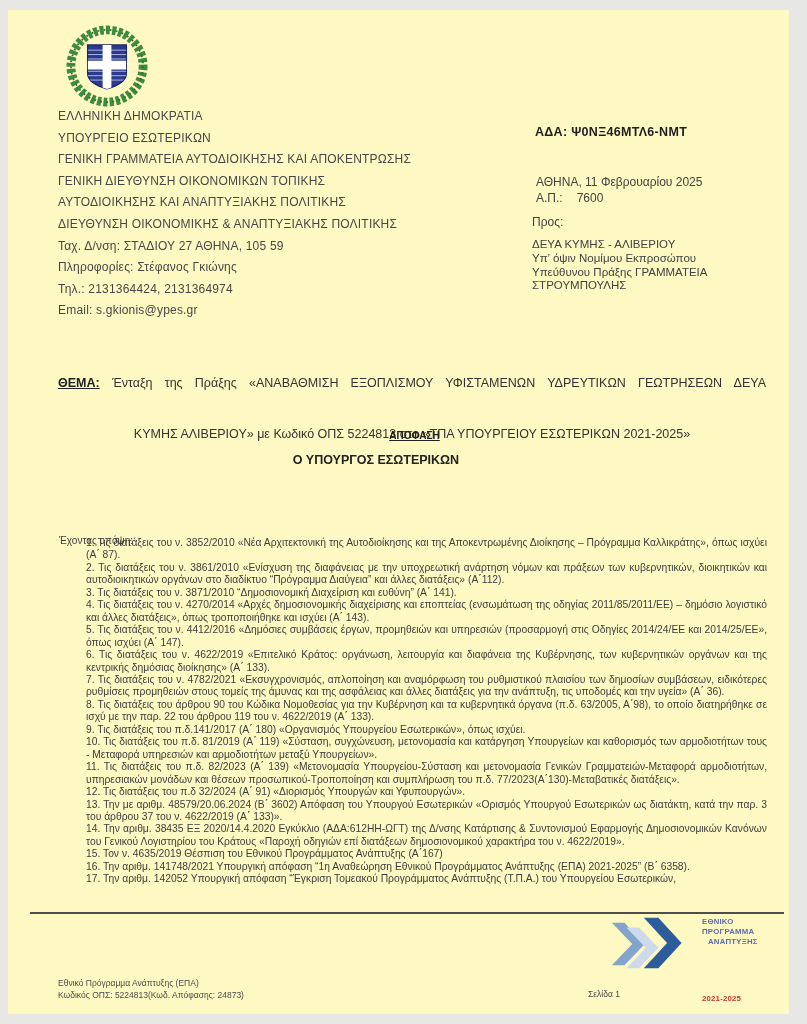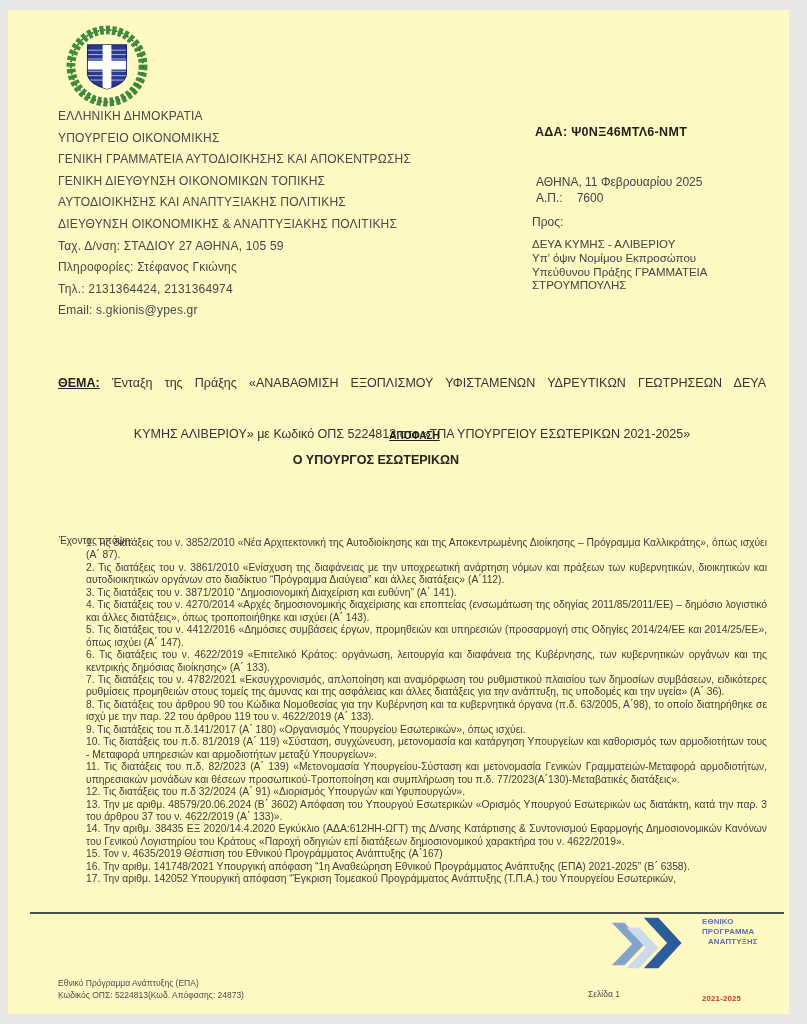--- a/index.html
+++ b/index.html
@@ -54,21 +54,21 @@
           <line x1="28" y1="66" x2="72" y2="66"></line>
       </g>
       <g clip-path="url(#shieldClip)" fill="#ffffff">
         <rect x="45" y="24" width="10" height="54"></rect>
         <rect x="26" y="44" width="48" height="10"></rect>
       </g>
     </svg>
 
     <div class="a org-block">
         <div>ΕΛΛΗΝΙΚΗ ΔΗΜΟΚΡΑΤΙΑ</div>
-        <div>ΥΠΟΥΡΓΕΙΟ ΟΙΚΟΝΟΜΙΚΗΣ</div>
+        <div>ΥΠΟΥΡΓΕΙΟ ΕΣΩΤΕΡΙΚΩΝ</div>
         <div>ΓΕΝΙΚΗ ΓΡΑΜΜΑΤΕΙΑ ΑΥΤΟΔΙΟΙΚΗΣΗΣ ΚΑΙ ΑΠΟΚΕΝΤΡΩΣΗΣ</div>
         <div>ΓΕΝΙΚΗ ΔΙΕΥΘΥΝΣΗ ΟΙΚΟΝΟΜΙΚΩΝ ΤΟΠΙΚΗΣ</div>
         <div>ΑΥΤΟΔΙΟΙΚΗΣΗΣ ΚΑΙ ΑΝΑΠΤΥΞΙΑΚΗΣ ΠΟΛΙΤΙΚΗΣ</div>
         <div>ΔΙΕΥΘΥΝΣΗ ΟΙΚΟΝΟΜΙΚΗΣ &amp; ΑΝΑΠΤΥΞΙΑΚΗΣ ΠΟΛΙΤΙΚΗΣ</div>
         <div>Ταχ. Δ/νση: ΣΤΑΔΙΟΥ 27 ΑΘΗΝΑ, 105 59</div>
         <div>Πληροφορίες: Στέφανος Γκιώνης</div>
         <div>Τηλ.: 2131364424, 2131364974</div>
         <div>Email: s.gkionis@ypes.gr</div>
       </div>
 

